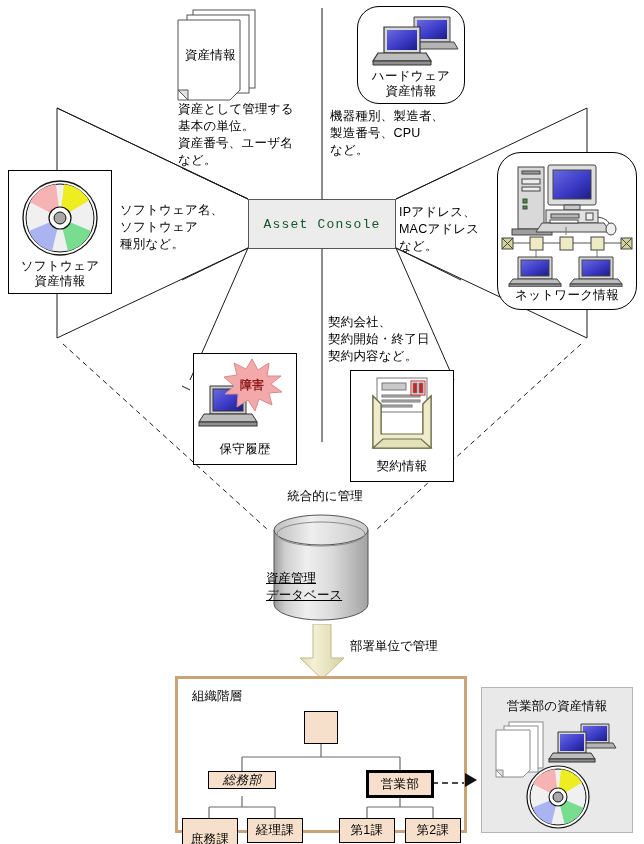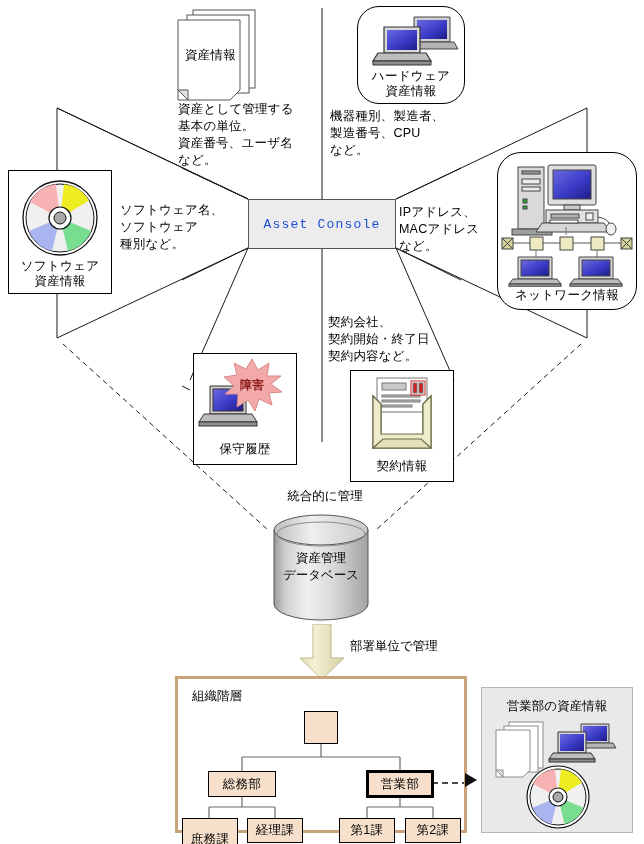--- a/index.html
+++ b/index.html
@@ -27,27 +27,27 @@
     white-space:pre-line;letter-spacing:.2px;
   }
 
   
   #console-box{
     position:absolute;background:#ececec;border:1px solid #555;
     box-sizing:border-box;display:flex;align-items:center;justify-content:center;
   }
   #console-label{
     font-family:"Liberation Mono","DejaVu Sans Mono",monospace;
-    font-size:13px;letter-spacing:1.2px;color:#1d4ed8;
+    font-size:13px;letter-spacing:1.2px;color:#14532d;
   }
 
   
   #db-label{
-    position:absolute;text-align:center;left:0;right:0;top:38px;
-    font-size:12.5px;line-height:17px;white-space:pre-line;
+    position:absolute;text-align:left;left:0;right:0;top:58px;
+    font-size:12.5px;line-height:17px;white-space:pre-line;text-decoration:underline;
   }
   .caption{
     position:absolute;font-size:12.5px;line-height:16px;white-space:pre-line;
   }
 
   
   #org-panel{
     position:absolute;border:3px solid #c8a478;background:#ffffff;
     box-sizing:border-box;
   }
@@ -353,21 +353,21 @@
         <line x1="255" y1="128" x2="255" y2="139"></line>
       </g>
 
       <g stroke="#111" stroke-width="1.4" fill="none" stroke-dasharray="6,4">
         <line x1="254" y1="104" x2="290" y2="104"></line>
       </g>
     </svg>
 
     <div class="org-box empty" style="left:126px;top:32px;width:34px;height:33px;"></div>
 
-    <div class="org-box" style="left:30px;top:92px;width:68px;height:26px;">総務部</div>
+    <div class="org-box" style="left:30px;top:92px;width:68px;height:18px;font-style:italic;">総務部</div>
     <div class="org-box thick" style="left:188px;top:91px;width:68px;height:28px;">営業部</div>
 
     <div class="org-box" style="left:4px;top:139px;width:56px;height:43px;">庶務課</div>
     <div class="org-box" style="left:69px;top:139px;width:56px;height:25px;">経理課</div>
     <div class="org-box" style="left:161px;top:139px;width:56px;height:25px;">第1課</div>
     <div class="org-box" style="left:227px;top:139px;width:56px;height:25px;">第2課</div>
   </div>
 
   <svg class="abs" width="20" height="16" style="left:465px;top:773px;">
     <path d="M0 0 L12 7 L0 14 Z" fill="#111"></path>

